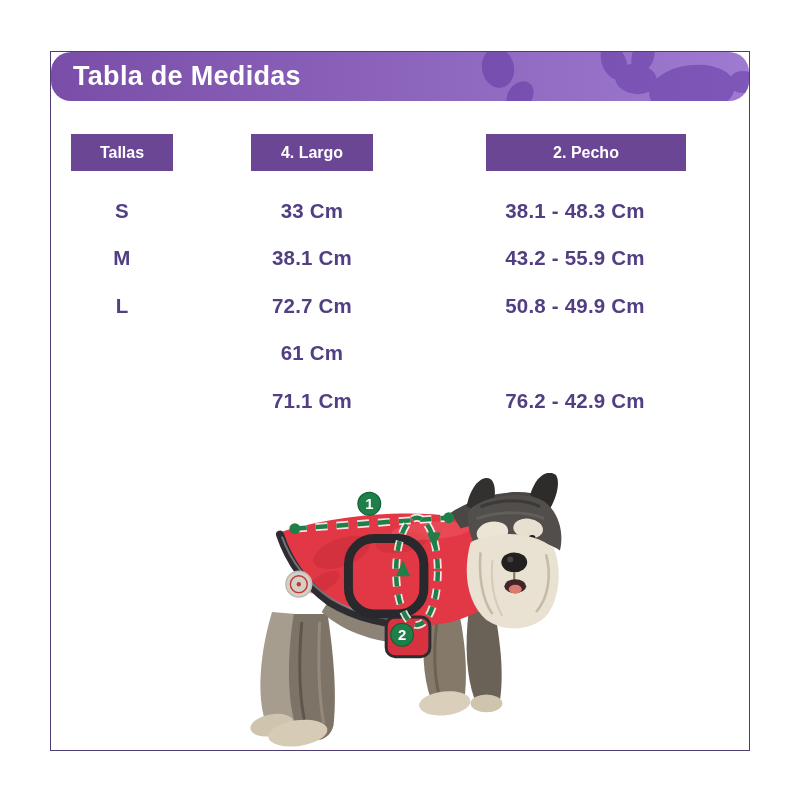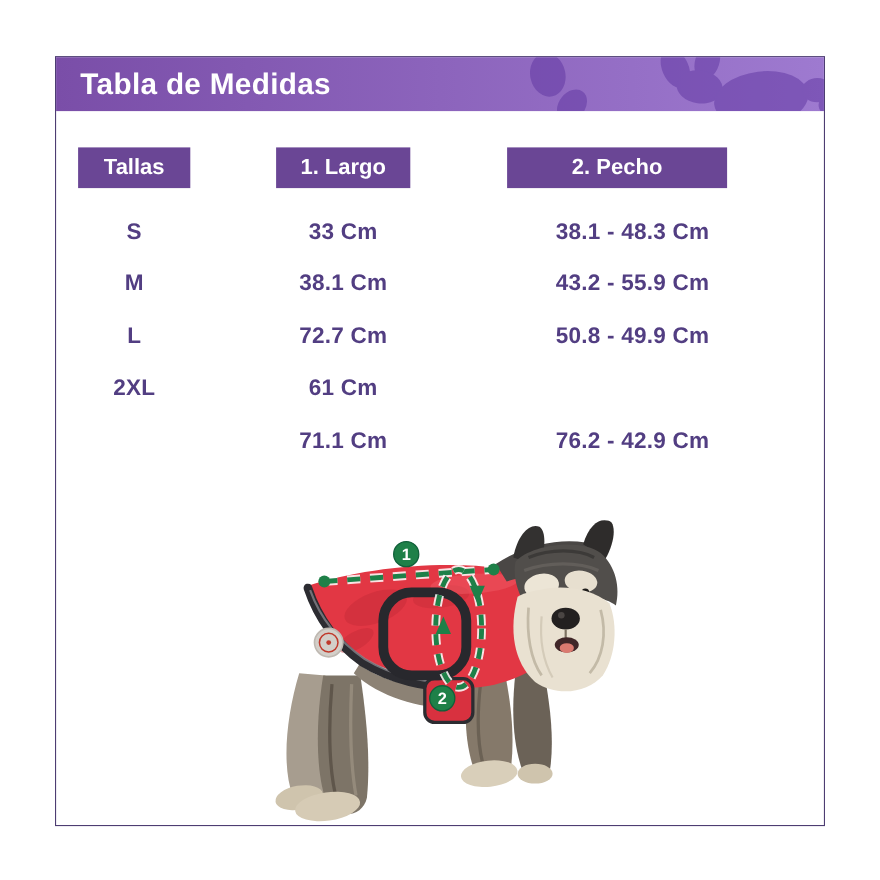--- a/index.html
+++ b/index.html
@@ -8,30 +8,30 @@
     --green:#1e8048; --coat-red:#e23744; --white:#ffffff; --page-bg:#ffffff;
   }
   *{margin:0;padding:0;box-sizing:border-box;}
   html,body{width:800px;height:800px;background:var(--page-bg);
     font-family:"Liberation Sans", sans-serif;}
   .canvas{position:relative;width:800px;height:800px;background:var(--page-bg);overflow:hidden;}
   .card{position:absolute;left:50px;top:51px;width:700px;height:700px;
     background:#fff;border:1px solid var(--border-color);}
   
   .header-bar{position:absolute;left:0;top:0;width:100%;height:49px;overflow:hidden;
-    background:linear-gradient(90deg,var(--bar-left) 0%,var(--bar-right) 100%);}
+    background:linear-gradient(90deg,var(--bar-left) 0%,var(--bar-right) 100%);border-radius:20px;}
   .header-bar svg{position:absolute;left:0;top:0;}
   .page-title{position:absolute;left:22px;top:0;height:49px;display:flex;align-items:center;
     color:#fff;font-size:27px;font-weight:bold;letter-spacing:.3px;}
   
   .col-header{position:absolute;top:82px;height:37px;background:var(--header-bg);
-    color:#fff;font-size:20px;font-weight:bold;display:flex;align-items:center;justify-content:center;}
+    color:#fff;font-size:16px;font-weight:bold;display:flex;align-items:center;justify-content:center;}
   .col-tallas{left:20px;width:102px;}
   .col-largo{left:200px;width:122px;}
-  .col-pecho{left:410px;width:200px;}
+  .col-pecho{left:435px;width:200px;}
   
   .rows{position:absolute;left:0;top:135px;width:100%;}
   .row{position:relative;height:47.5px;}
   .cell{position:absolute;top:0;height:100%;display:flex;align-items:center;justify-content:center;
     color:var(--text-purple);font-size:20.5px;font-weight:600;letter-spacing:.2px;white-space:nowrap;}
   .c-talla{left:20px;width:102px;}
   .c-largo{left:200px;width:122px;}
   .c-pecho{left:424px;width:200px;}
   
   .dog-svg{position:absolute;left:180px;top:421px;width:360px;height:278px;}
@@ -58,21 +58,21 @@
           <ellipse cx="692" cy="30" rx="14" ry="11"></ellipse>
           <ellipse cx="701" cy="40" rx="7" ry="11" transform="rotate(24 701 40)"></ellipse>
         </g>
         <g fill="#b violet" opacity="0">
         </g>
       </svg>
       <div class="page-title">Tabla de Medidas</div>
     </div>
 
     <div class="col-header col-tallas">Tallas</div>
-    <div class="col-header col-largo">1. Largo</div>
+    <div class="col-header col-largo">4. Largo</div>
     <div class="col-header col-pecho">2. Pecho</div>
 
     <div class="rows">
       <div class="row">
         <div class="cell c-talla">S</div>
         <div class="cell c-largo">33 Cm</div>
         <div class="cell c-pecho">38.1 - 48.3 Cm</div>
       </div>
 
       <div class="row">
@@ -82,21 +82,20 @@
       </div>
 
       <div class="row">
         <div class="cell c-talla">L</div>
         <div class="cell c-largo">72.7 Cm</div>
         <div class="cell c-pecho">50.8 - 49.9 Cm</div>
       </div>
 
 
       <div class="row">
-        <div class="cell c-talla">2XL</div>
         <div class="cell c-largo">61 Cm</div>
       </div>
 
       <div class="row">
         <div class="cell c-largo">71.1 Cm</div>
         <div class="cell c-pecho">76.2 - 42.9 Cm</div>
       </div>
     </div>
 
     <svg class="dog-svg" viewBox="0 0 360 280">

